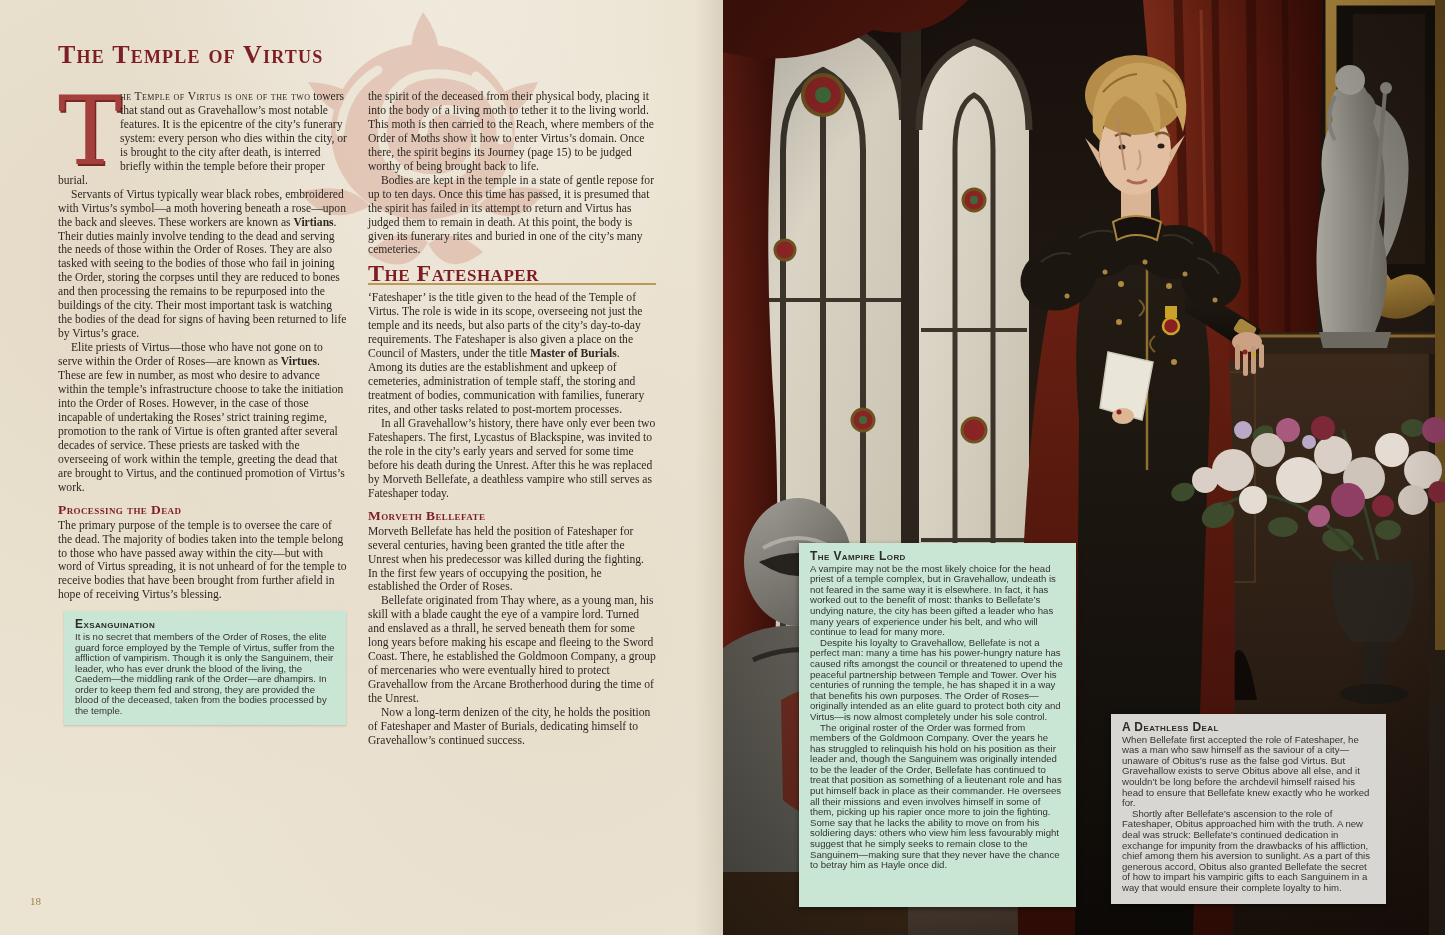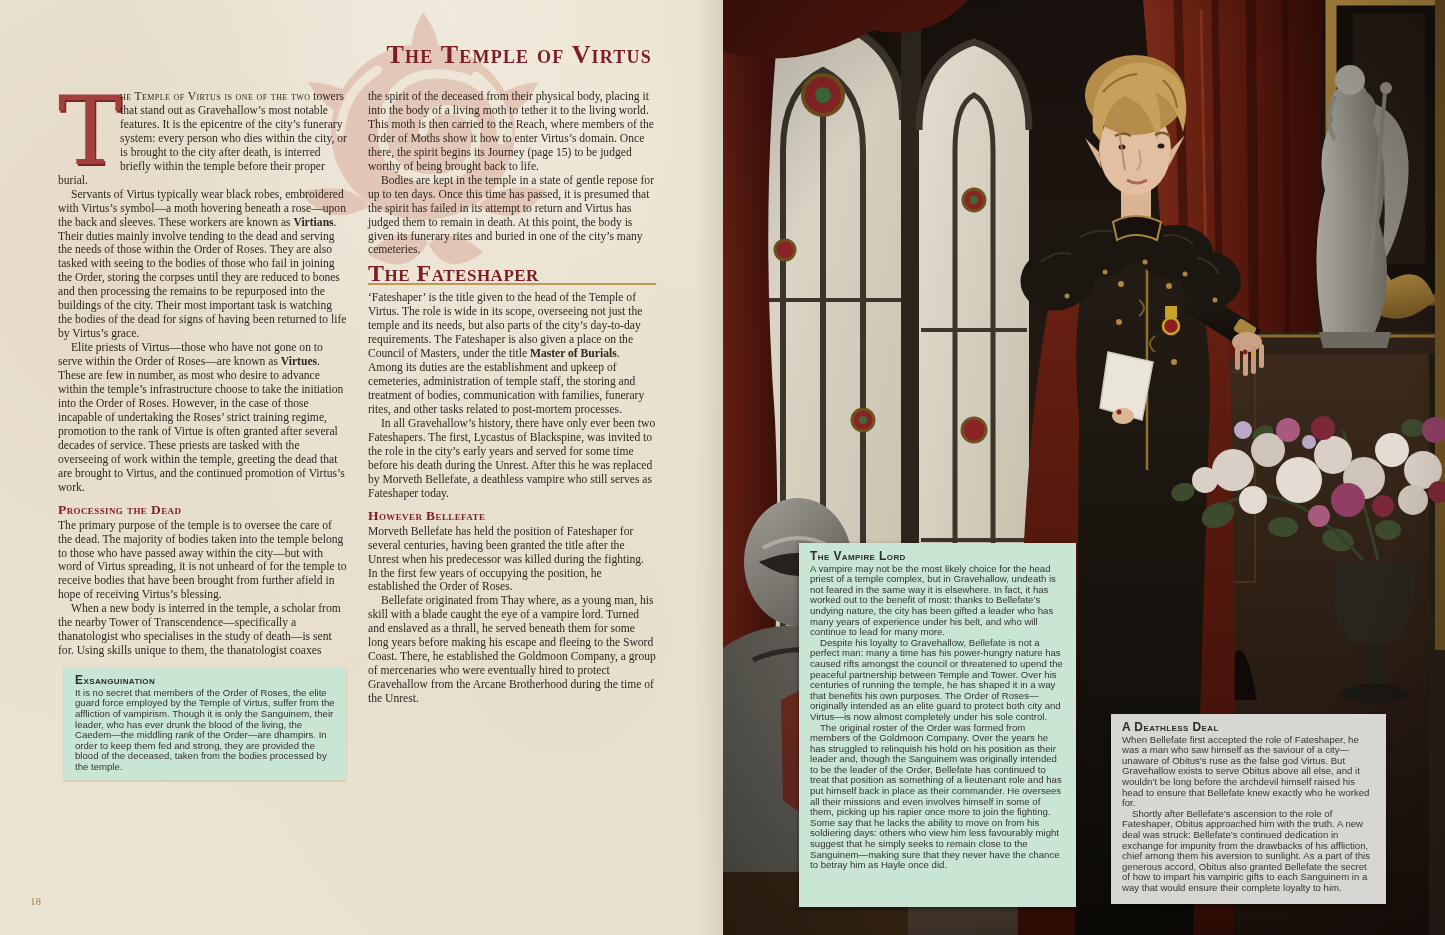--- a/index.html
+++ b/index.html
@@ -8,21 +8,21 @@
   
   .page-left{position:absolute;left:0;top:0;width:723px;height:935px;
     background-color:#ece4d3;
     background-image:
       radial-gradient(ellipse at 18% 28%, rgba(213,198,174,.35), transparent 60%),
       radial-gradient(ellipse at 78% 68%, rgba(218,206,186,.33), transparent 55%),
       radial-gradient(ellipse at 55% 12%, rgba(255,255,255,.4), transparent 50%),
       linear-gradient(to left, rgba(120,100,80,.16), transparent 4%);
   }
   .rose-mark{position:absolute;left:248px;top:-8px;width:360px;height:300px;opacity:.5;}
-  .page-title{position:absolute;left:58px;top:40px;width:594px;margin:0;text-align:right;
+  .page-title{position:absolute;left:58px;top:40px;width:594px;margin:0;text-align:left;
     font-size:26px;font-weight:700;font-variant:small-caps;letter-spacing:1.2px;color:#7d1d24;}
   .col{position:absolute;top:90px;font-size:11.6px;line-height:13.95px;color:#2d2822;}
   .col1{left:58px;width:291px;}
   .col2{left:368px;width:288px;}
   .col p{margin:0;}
   .col p.ind{text-indent:13px;}
   .dropcap{float:left;font-family:"DejaVu Serif",serif;font-size:96px;line-height:.78;
     width:58px;color:#a33f3c;text-shadow:1.5px 1.5px 0 #7c2622;margin:4px 4px 0 0;}
   .sc{font-variant:small-caps;letter-spacing:.4px;}
   .h-major{margin:10px 0 6px;font-size:24px;font-weight:700;font-variant:small-caps;
@@ -73,36 +73,36 @@
     </svg>
 
     <h1 class="page-title">The Temple of Virtus</h1>
 
     <div class="col col1">
       <p class="first"><span class="dropcap">T</span><span class="sc">he Temple of Virtus is one of the two</span><span> towers that stand out as Gravehallow’s most notable features. It is the epicentre of the city’s funerary system: every person who dies within the city, or is brought to the city after death, is interred briefly within the temple before their proper burial.</span></p>
       <p class="ind"><span>Servants of Virtus typically wear black robes, embroidered with Virtus’s symbol—a moth hovering beneath a rose—upon the back and sleeves. These workers are known as </span><b>Virtians</b><span>. Their duties mainly involve tending to the dead and serving the needs of those within the Order of Roses. They are also tasked with seeing to the bodies of those who fail in joining the Order, storing the corpses until they are reduced to bones and then processing the remains to be repurposed into the buildings of the city. Their most important task is watching the bodies of the dead for signs of having been returned to life by Virtus’s grace.</span></p>
       <p class="ind"><span>Elite priests of Virtus—those who have not gone on to serve within the Order of Roses—are known as </span><b>Virtues</b><span>. These are few in number, as most who desire to advance within the temple’s infrastructure choose to take the initiation into the Order of Roses. However, in the case of those incapable of undertaking the Roses’ strict training regime, promotion to the rank of Virtue is often granted after several decades of service. These priests are tasked with the overseeing of work within the temple, greeting the dead that are brought to Virtus, and the continued promotion of Virtus’s work.</span></p>
       <h3 class="h-minor">Processing the Dead</h3>
       <p><span>The primary purpose of the temple is to oversee the care of the dead. The majority of bodies taken into the temple belong to those who have passed away within the city—but with word of Virtus spreading, it is not unheard of for the temple to receive bodies that have been brought from further afield in hope of receiving Virtus’s blessing.</span></p>
-      <p class="ind"><span>When a new body is interred in the temple, a scholar from the nearby Tower of Transcendence—specifically a thanatologist who specialises in the study of death—is sent for. Using skills unique to them, the thanatologist coaxes</span></p>
       <div class="note-box mint exsang">
         <h4>Exsanguination</h4>
         <p>It is no secret that members of the Order of Roses, the elite guard force employed by the Temple of Virtus, suffer from the affliction of vampirism. Though it is only the Sanguinem, their leader, who has ever drunk the blood of the living, the Caedem—the middling rank of the Order—are dhampirs. In order to keep them fed and strong, they are provided the blood of the deceased, taken from the bodies processed by the temple.</p>
       </div>
     </div>
 
     <div class="col col2">
       <p><span>the spirit of the deceased from their physical body, placing it into the body of a living moth to tether it to the living world. This moth is then carried to the Reach, where members of the Order of Moths show it how to enter Virtus’s domain. Once there, the spirit begins its Journey (page 15) to be judged worthy of being brought back to life.</span></p>
       <p class="ind"><span>Bodies are kept in the temple in a state of gentle repose for up to ten days. Once this time has passed, it is presumed that the spirit has failed in its attempt to return and Virtus has judged them to remain in death. At this point, the body is given its funerary rites and buried in one of the city’s many cemeteries.</span></p>
       <h2 class="h-major">The Fateshaper</h2>
       <p><span>‘Fateshaper’ is the title given to the head of the Temple of Virtus. The role is wide in its scope, overseeing not just the temple and its needs, but also parts of the city’s day-to-day requirements. The Fateshaper is also given a place on the Council of Masters, under the title </span><b>Master of Burials</b><span>. Among its duties are the establishment and upkeep of cemeteries, administration of temple staff, the storing and treatment of bodies, communication with families, funerary rites, and other tasks related to post-mortem processes.</span></p>
       <p class="ind"><span>In all Gravehallow’s history, there have only ever been two Fateshapers. The first, Lycastus of Blackspine, was invited to the role in the city’s early years and served for some time before his death during the Unrest. After this he was replaced by Morveth Bellefate, a deathless vampire who still serves as Fateshaper today.</span></p>
-      <h3 class="h-minor">However Bellefate</h3>
+      <h3 class="h-minor">Morveth Bellefate</h3>
       <p><span>Morveth Bellefate has held the position of Fateshaper for several centuries, having been granted the title after the Unrest when his predecessor was killed during the fighting. In the first few years of occupying the position, he established the Order of Roses.</span></p>
       <p class="ind"><span>Bellefate originated from Thay where, as a young man, his skill with a blade caught the eye of a vampire lord. Turned and enslaved as a thrall, he served beneath them for some long years before making his escape and fleeing to the Sword Coast. There, he established the Goldmoon Company, a group of mercenaries who were eventually hired to protect Gravehallow from the Arcane Brotherhood during the time of the Unrest.</span></p>
+      <p class="ind"><span>Now a long-term denizen of the city, he holds the position of Fateshaper and Master of Burials, dedicating himself to Gravehallow’s continued success.</span></p>
     </div>
 
     <div class="pagenum">18</div>
   </div>
 
   <svg class="art" viewBox="0 0 722 935" preserveAspectRatio="none">
     <defs>
       <linearGradient id="gBG" x1="0" y1="0" x2="0" y2="1">
         <stop offset="0" stop-color="#17100c"></stop>
           <stop offset=".5" stop-color="#241b14"></stop>

